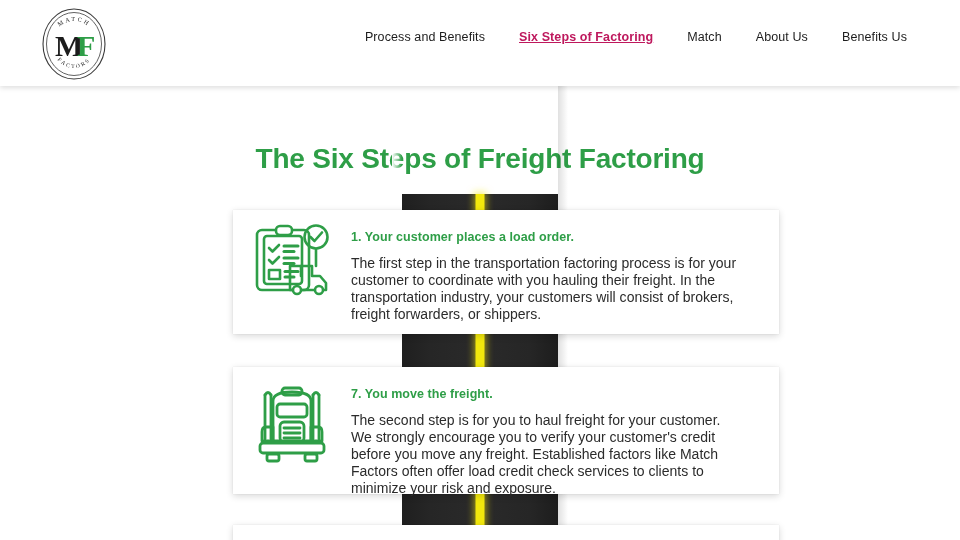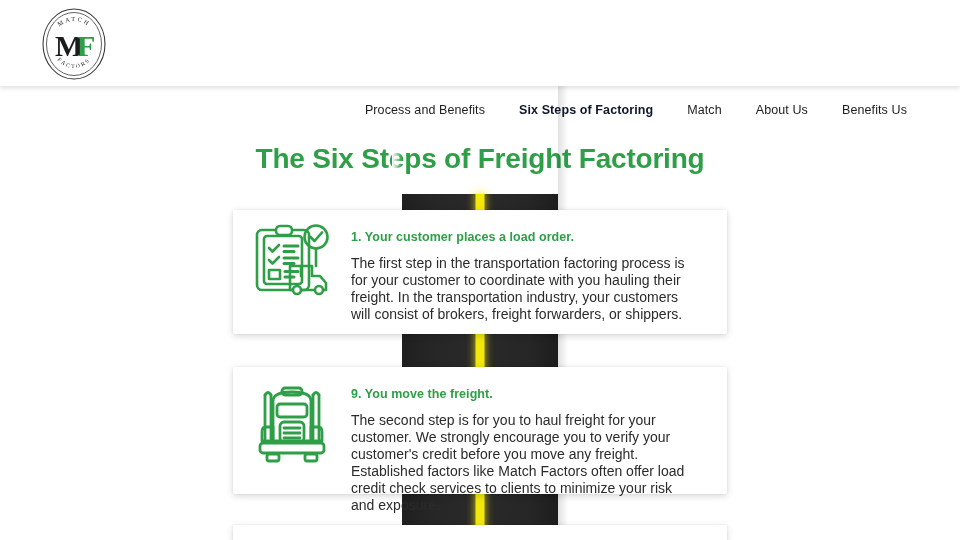--- a/index.html
+++ b/index.html
@@ -33,37 +33,37 @@
     display: block;
   }
   .logo-wrap svg { display: block; }
 
   .main-nav {
     position: absolute;
     right: 36px;
     top: 0;
     height: 74px;
     display: flex;
-    align-items: flex-end;
+    align-items: center;
     gap: 0;
-    margin-top: 48px;
   }
   .nav-item {
     font-size: 12.5px;
     color: #1c1c1c;
     letter-spacing: 0.1px;
     text-decoration: none;
     padding: 6px 17px;
     white-space: nowrap;
     line-height: 1;
     cursor: pointer;
   }
   .nav-item.active {
-    color: #0f172a;
+    color: #be185d;
     font-weight: bold;
+    text-decoration: underline;
   }
 
   
   .page-body {
     position: relative;
     width: 960px;
     height: 454px;
     background: #ffffff;
     overflow: hidden;
   }
@@ -108,21 +108,21 @@
     height: 100%;
     z-index: 2;
   }
   .road-edge-l { left: 392px;  background: linear-gradient(90deg, rgba(255,255,255,1) 0%, rgba(255,255,255,0) 100%); }
   .road-edge-r { left: 558px;  background: linear-gradient(90deg, rgba(0,0,0,0.12) 0%, rgba(255,255,255,0) 100%); }
 
   
   .card {
     position: absolute;
     left: 233px;
-    width: 494px;
+    width: 546px;
     background: #ffffff;
     z-index: 10;
     box-shadow: 0 2px 7px rgba(0,0,0,0.16), 0 0 1px rgba(0,0,0,0.12);
     display: flex;
     align-items: flex-start;
   }
   #card-1 { top: 124px; height: 124px; }
   #card-2 { top: 281px; height: 127px; }
   #card-3 { top: 439px; height: 120px; }
 
@@ -256,21 +256,21 @@
         <path d="M19 48 h-7 q-4 0 -4 5 v9 h11 z"></path>
         <path d="M57 48 h7 q4 0 4 5 v9 h-11 z"></path>
 
         <rect x="6" y="64" width="64" height="10" rx="3"></rect>
 
         <rect x="13" y="75" width="12" height="7" rx="2"></rect>
         <rect x="51" y="75" width="12" height="7" rx="2"></rect>
       </svg>
     </div>
     <div class="card-body">
-      <div class="card-heading">9. You move the freight.</div>
+      <div class="card-heading">7. You move the freight.</div>
       <p class="card-text">The second step is for you to haul freight for your customer. We strongly encourage you to verify your customer's credit before you move any freight. Established factors like Match Factors often offer load credit check services to clients to minimize your risk and exposure.</p>
     </div>
   </section>
 
   <section class="card" id="card-3">
     <div class="card-icon"></div>
     <div class="card-body">
       <div class="card-heading"></div>
       <p class="card-text"></p>
     </div>

